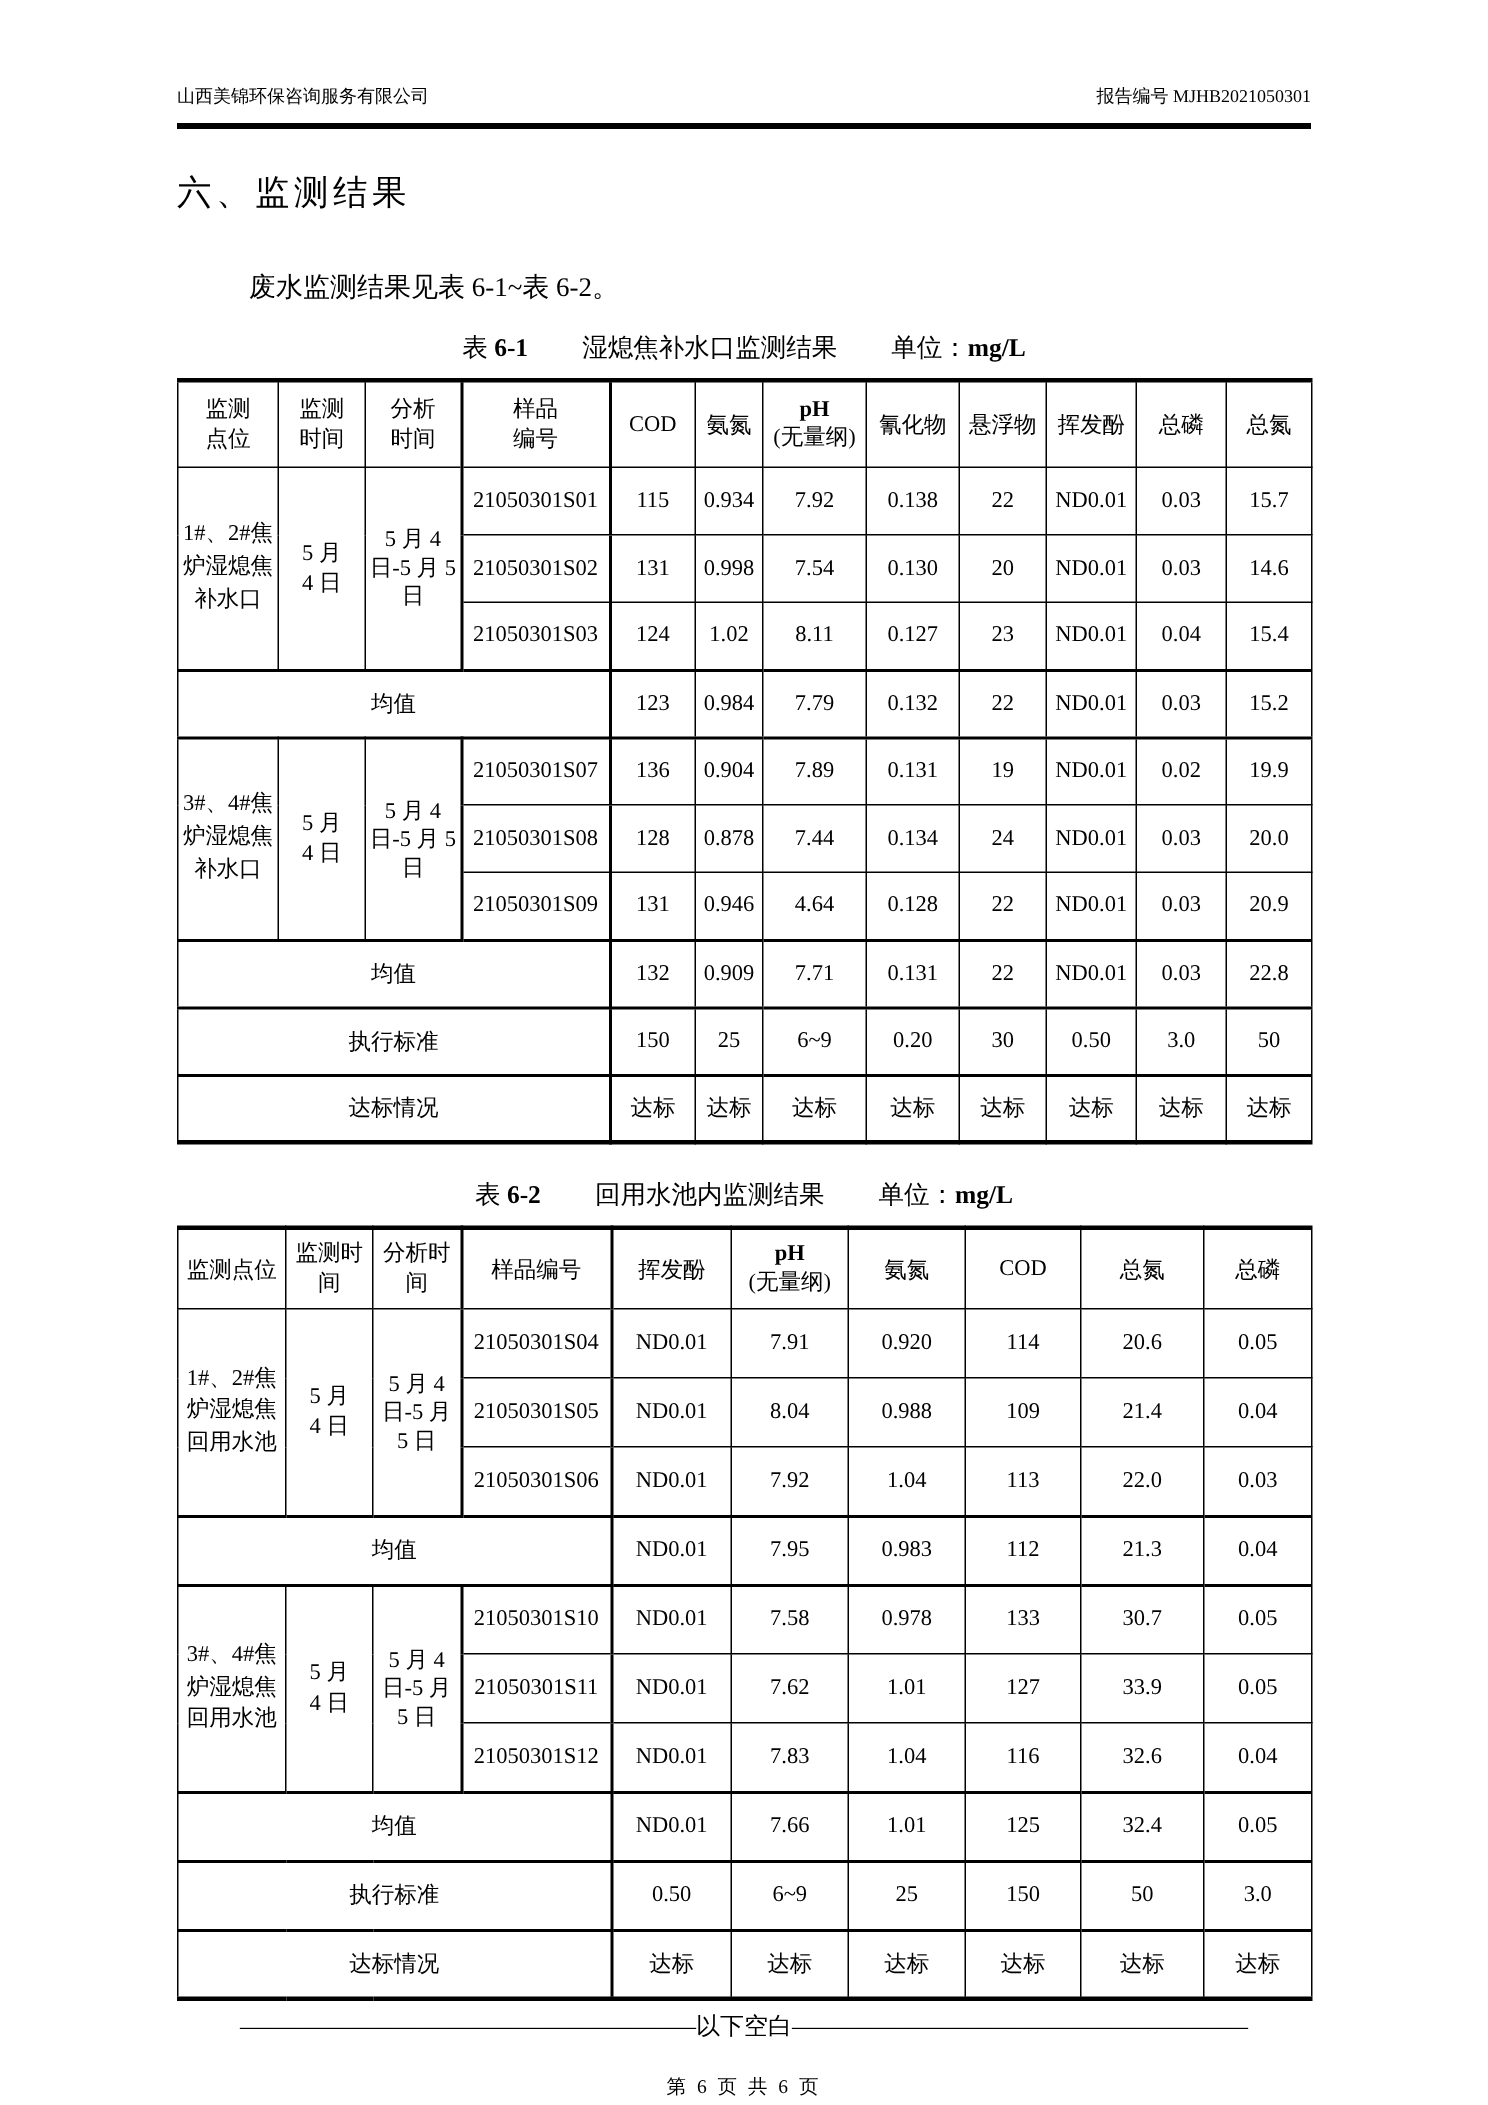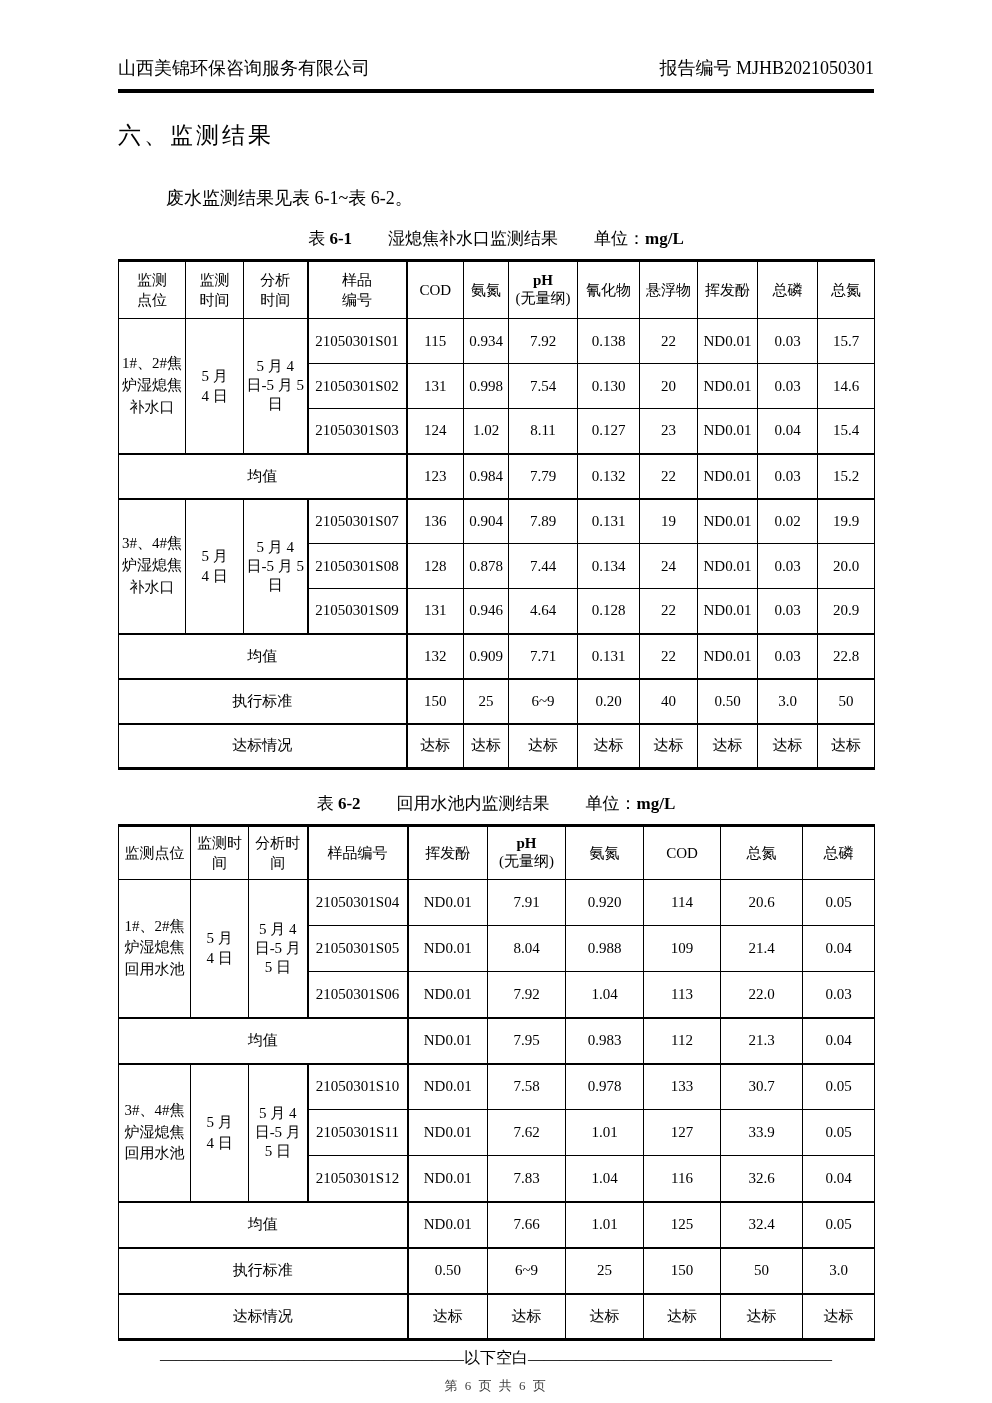--- a/index.html
+++ b/index.html
@@ -1,39 +1,39 @@
 <!DOCTYPE html>
 <html><head>
 <meta charset="utf-8">
 <style>
   html,body{margin:0;padding:0;background:#fff;}
   body{width:992px;height:1403px;font-family:"Liberation Serif","DejaVu Serif",serif;color:#000;}
   .page{position:relative;width:992px;height:1403px;overflow:hidden;background:#fff;}
   .content{width:756px;margin:0 auto;padding-top:56px;}
-  .doc-header{display:flex;justify-content:space-between;align-items:flex-end;font-size:18px;padding-bottom:9px;border-bottom:4px solid #000;}
+  .doc-header{display:flex;justify-content:space-between;align-items:flex-end;font-size:12px;padding-bottom:9px;border-bottom:4px solid #000;}
   .sec-title{font-size:23px;font-weight:500;letter-spacing:3px;margin:27px 0 0 0;}
   .intro{font-size:18px;margin:35px 0 0 0;text-indent:48px;}
   .caption{display:flex;justify-content:center;align-items:baseline;font-size:17px;margin:17px 0 9px 0;}
   .caption .grp{white-space:pre;}
   .caption .gap{display:inline-block;width:36px;}
   .bold{font-weight:bold;}
   table.t{border-collapse:collapse;table-layout:fixed;width:756px;text-align:center;font-size:15px;
           border-top:3px solid #000;border-bottom:3px solid #000;}
   .t td,.t th{border:1px solid #000;font-weight:normal;padding:1px 2px;overflow:hidden;vertical-align:middle;word-break:break-all;}
   .pre{white-space:pre-line;line-height:1.35;}
   .bl2{border-left:2px solid #000 !important;}
   .br2{border-right:2px solid #000 !important;}
   .bb2{border-bottom:2px solid #000 !important;}
   tr.sep > td{border-bottom:2px solid #000;}
   .t1 tr{height:45px;} .t1 tr.hd{height:58px;}
   .t2 tr{height:46px;} .t2 tr.hd{height:54px;}
   .point{line-height:1.45;}
   .idcell{font-size:15px;letter-spacing:0;}
   .blankline{display:flex;justify-content:center;align-items:center;font-size:16px;margin-top:7px;white-space:nowrap;overflow:hidden;}
-  .pageno{font-size:13px;color:#404040;text-align:center;margin-top:8px;letter-spacing:2px;}
+  .pageno{font-size:13px;color:#000000;text-align:center;margin-top:20px;letter-spacing:2px;}
 </style>
 </head>
 <body>
 
 <div class="page">
   <div class="content">
 
     <div class="doc-header">
       <span>山西美锦环保咨询服务有限公司</span>
       <span>报告编号 MJHB2021050301</span>
@@ -182,21 +182,21 @@
         <td>ND0.01</td>
         <td>0.03</td>
         <td>22.8</td>
       </tr>
       <tr class="sep">
         <td colspan="4" class="br2">执行标准</td>
         <td>150</td>
         <td>25</td>
         <td>6~9</td>
         <td>0.20</td>
-        <td>40</td>
+        <td>30</td>
         <td>0.50</td>
         <td>3.0</td>
         <td>50</td>
       </tr>
       <tr>
         <td colspan="4" class="br2">达标情况</td>
         <td>达标</td>
         <td>达标</td>
         <td>达标</td>
         <td>达标</td>

